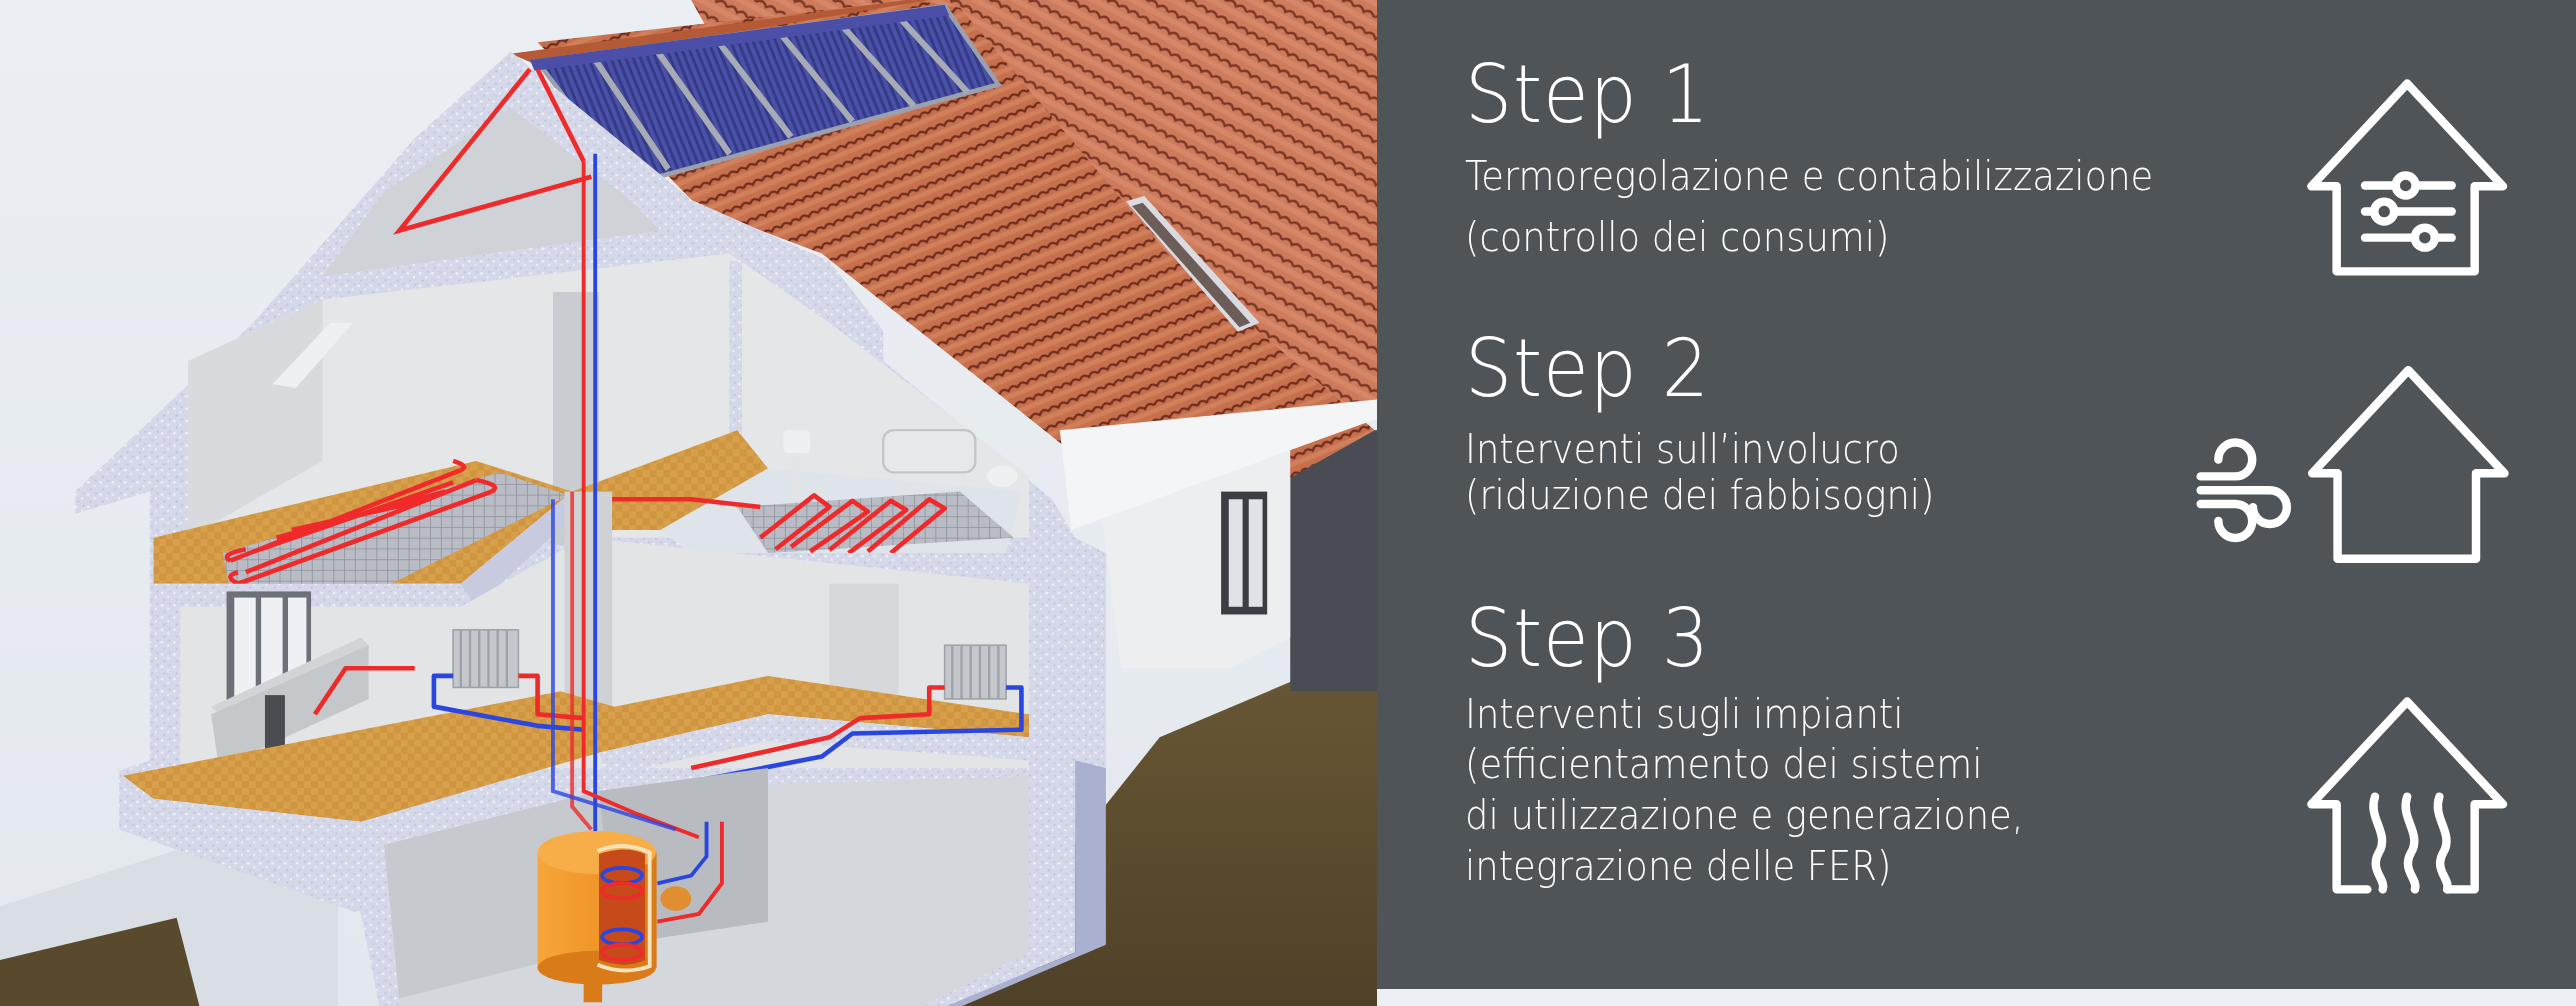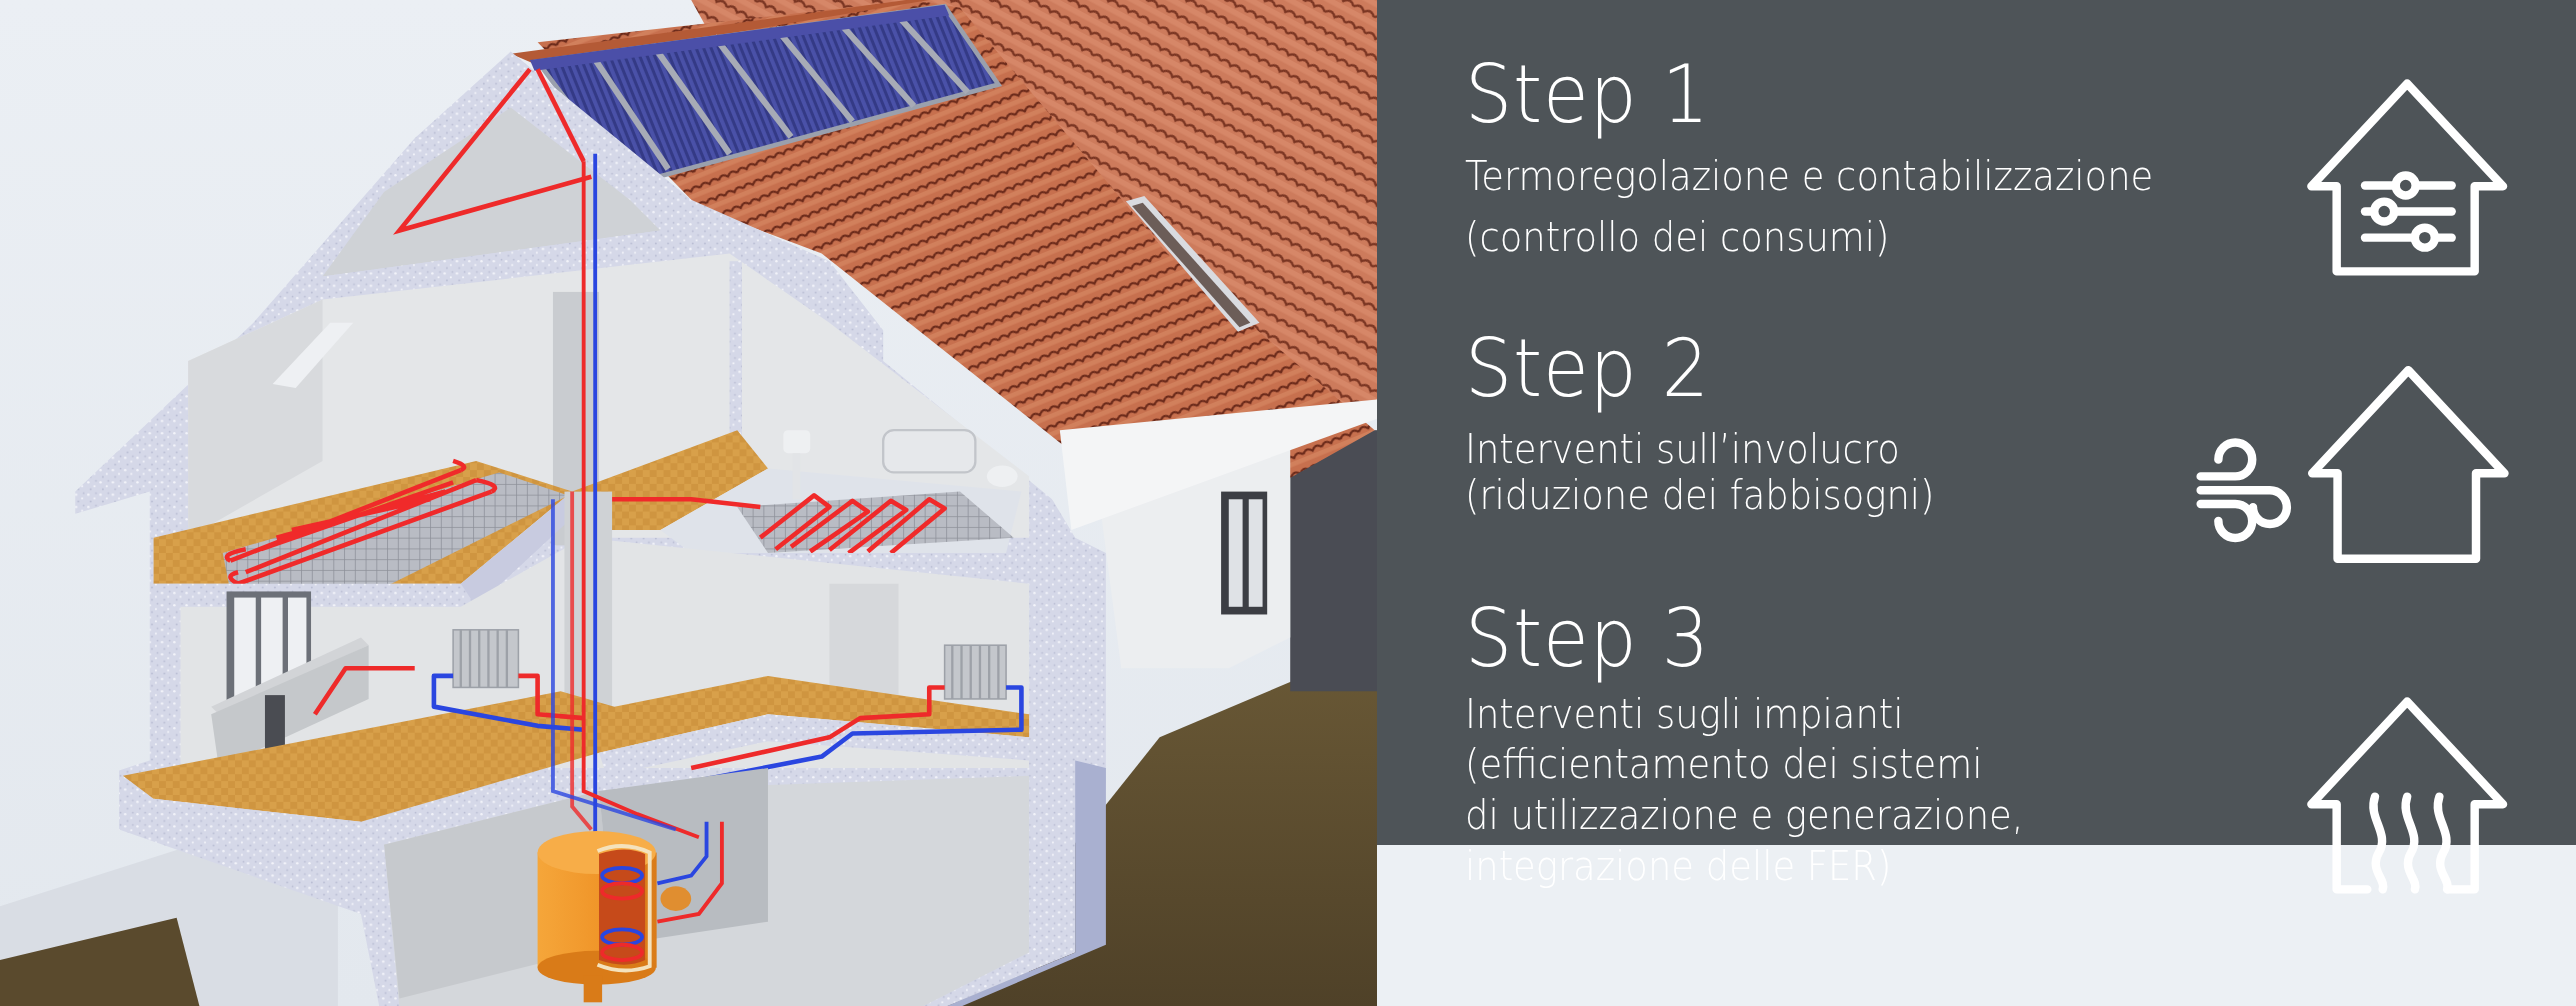--- a/index.html
+++ b/index.html
@@ -4,21 +4,21 @@
 <style>
   html, body { margin: 0; padding: 0; }
   body {
     width: 2576px; height: 1007px; overflow: hidden; position: relative;
     background: #ecf0f4;
     font-family: "DejaVu Sans", "Liberation Sans", sans-serif;
   }
   .scene { position: absolute; left: 0; top: 0; width: 1377px; height: 1007px; overflow: hidden; }
   .scene svg { display: block; }
   .panel {
-    position: absolute; left: 1377px; top: 0; width: 1199px; height: 845px;
+    position: absolute; left: 1377px; top: 0; width: 1199px; height: 989px;
     background: var(--panel-bg, #4e5458);
   }
   .step-title {
     position: absolute; left: 88px; margin: 0; color: #ffffff;
     font-family: "DejaVu Sans", sans-serif; font-weight: 200;
     font-size: 80px; line-height: 1; letter-spacing: 0.8px; white-space: nowrap;
     transform: scaleX(0.93); transform-origin: left top;
   }
   .step-line {
     position: absolute; left: 88px; margin: 0; color: #ffffff;

